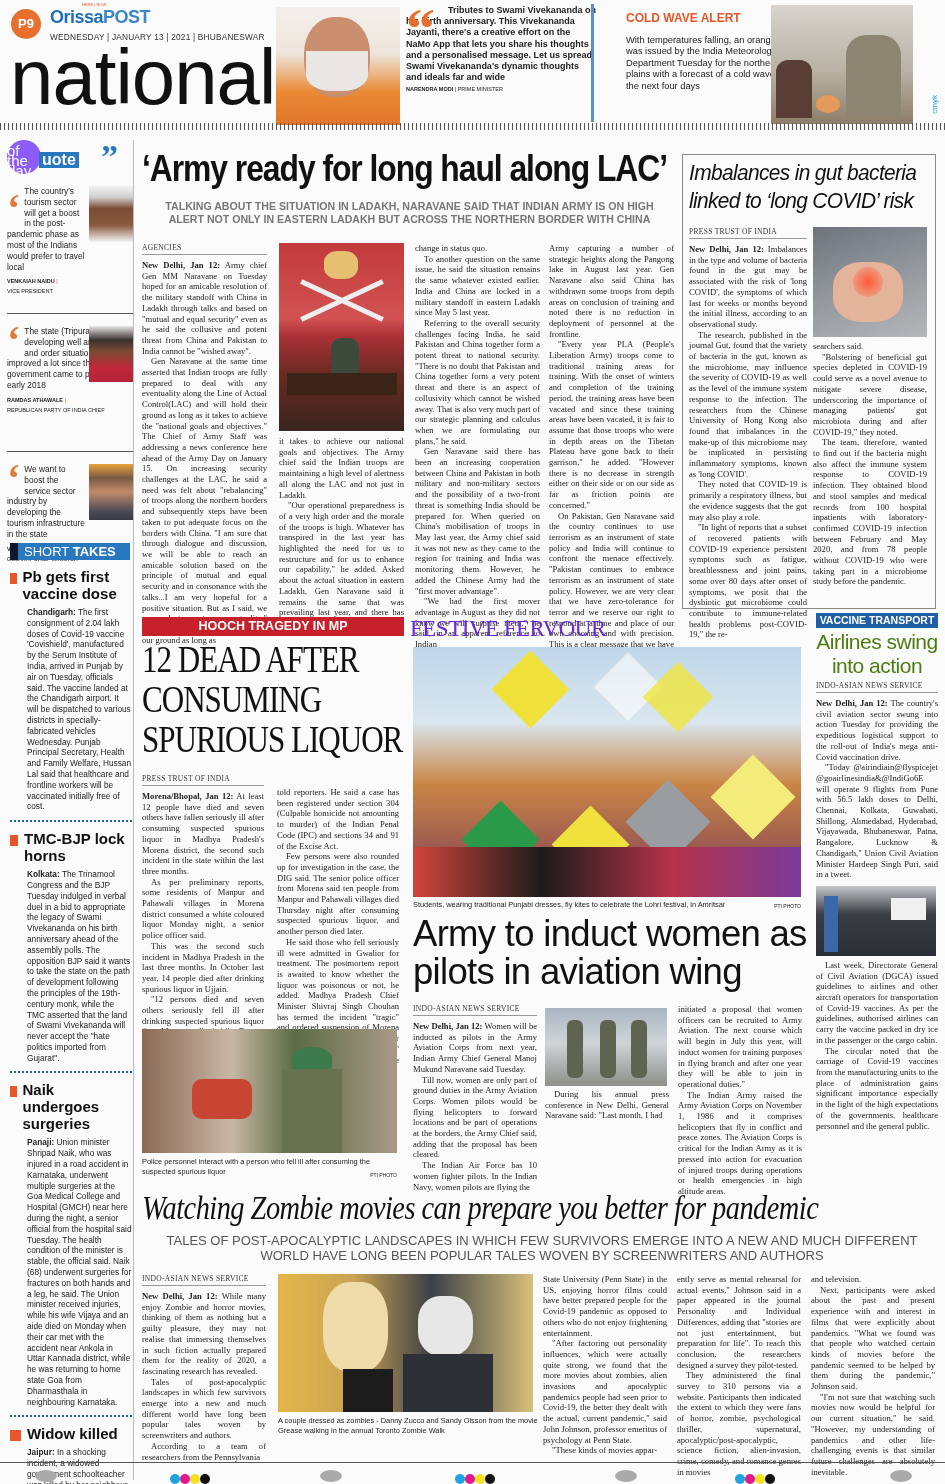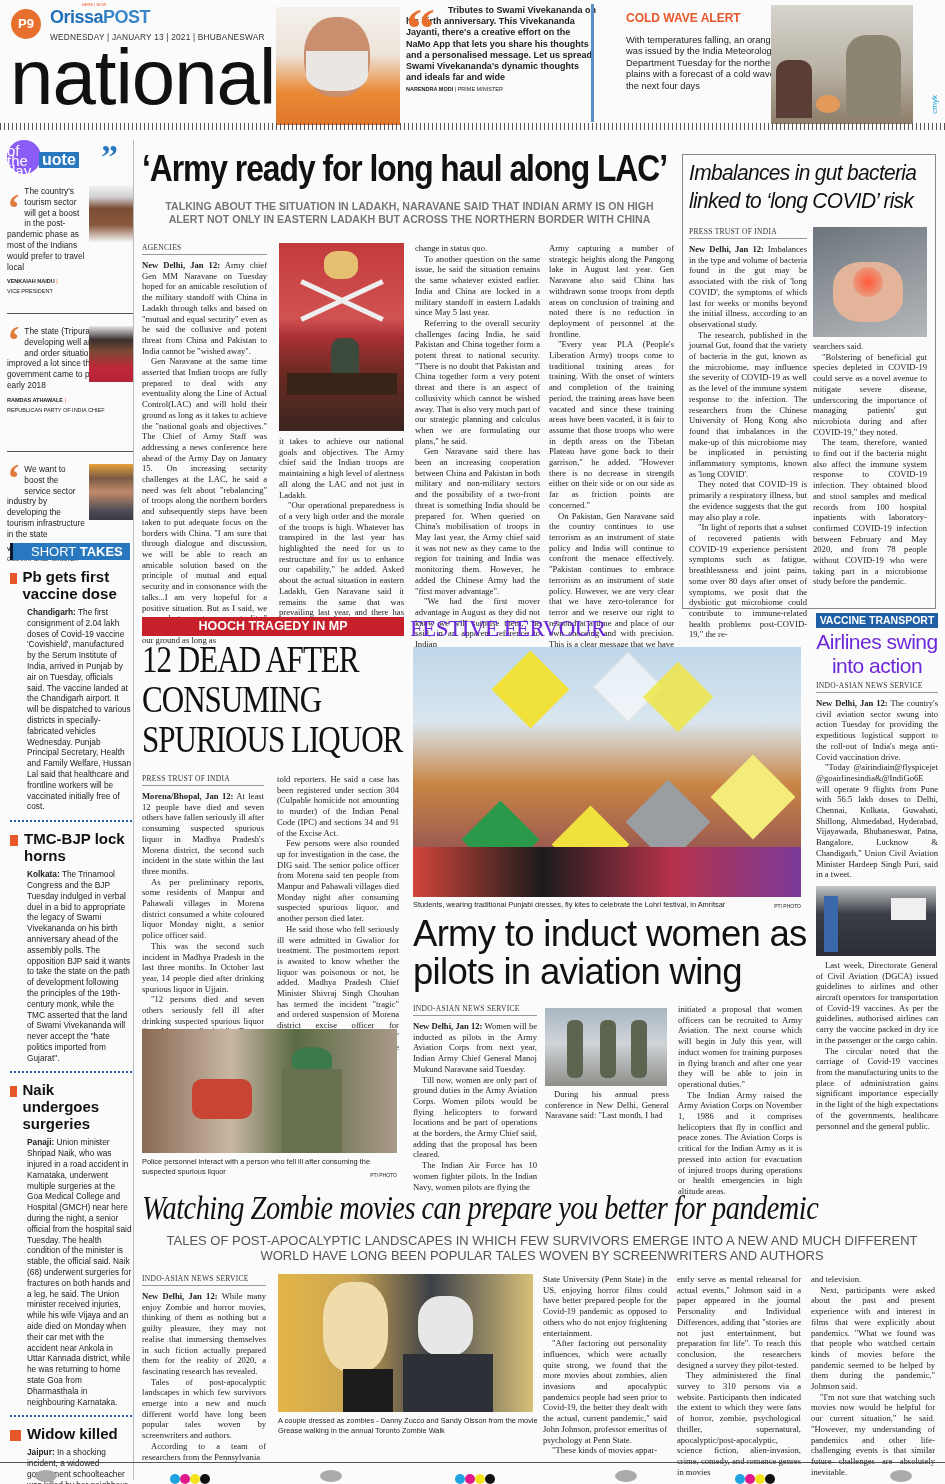--- a/index.html
+++ b/index.html
@@ -87,21 +87,21 @@
     <div class="sans" style="font-size:5.5px;margin-top:4px">REPUBLICAN PARTY OF INDIA CHIEF</div>
   </div>
   <div style="position:relative;height:120px;margin-top:12px">
     <div class="abs photo" style="left:82px;top:0;width:44px;height:56px;background:linear-gradient(180deg,#e9a23a 0%,#7a5a45 25%,#c28a6a 50%,#4a4a55 85%,#3a3a45 100%)"></div>
     <div class="qmark">‘</div>
     <div class="sidetext" style="width:78px">We want to boost the service sector industry by developing the tourism infrastructure in the state</div>
     <div class="sans" style="font-size:5.5px;margin-top:6px;clear:both"><b>VIJAY RUPANI</b> <span style="color:#e8572a">|</span></div>
     <div class="sans" style="font-size:5.5px;margin-top:4px">GUJARAT CHIEF MINISTER</div>
   </div>
 
-  <div class="abs sans" style="left:3px;top:403px;width:120px;height:17px;background:#2878c0;color:#fff;font-size:13px;line-height:17px;padding-left:18px;border-left:3px solid #0f172a">
+  <div class="abs sans" style="left:3px;top:403px;width:120px;height:17px;background:#2878c0;color:#fff;font-size:13px;line-height:17px;padding-left:6px;border-left:8px solid #0f172a">
     <span>SHORT </span><b>TAKES</b>
   </div>
   <div class="abs" style="left:3px;top:428px;width:122px">
     <div>
       <div class="st-head">
           <span class="sq"></span>
           <span>Pb gets first vaccine dose</span>
         </div>
       <div class="sidetext" style="padding-left:17px;margin-top:5px"><b>Chandigarh:</b><span> The first consignment of 2.04 lakh doses of Covid-19 vaccine 'Covishield', manufactured by the Serum Institute of India, arrived in Punjab by air on Tuesday, officials said. The vaccine landed at the Chandigarh airport. It will be dispatched to various districts in specially-fabricated vehicles Wednesday.  Punjab Principal Secretary, Health and Family Welfare, Hussan Lal said that healthcare and frontline workers will be vaccinated initially free of cost.</span></div>
     </div>
@@ -202,24 +202,24 @@
   <div class="serif" style="font-size:37px;line-height:40px;margin-top:4px;color:#111;letter-spacing:-1.2px;transform:scaleX(.84);transform-origin:left;width:310px">12 DEAD AFTER CONSUMING SPURIOUS LIQUOR</div>
   <div class="abs" style="left:0;top:157px;width:122px">
     <div class="agency">PRESS TRUST OF INDIA</div>
     <div class="body-text">
       <p class="first"><span class="dateline">Morena/Bhopal, Jan 12:</span><span> At least 12 people have died and seven others have fallen seriously ill after consuming suspected spurious liquor in Madhya Pradesh's Morena district, the second such incident in the state within the last three months.</span></p>
       <p>As per preliminary reports, some residents of Manpur and Pahawali villages in Morena district consumed a white coloured liquor Monday night, a senior police officer said.</p>
       <p>This was the second such incident in Madhya Pradesh in the last three months. In October last year, 14 people died after drinking spurious liquor in Ujjain.</p>
       <p>"12 persons died and seven others seriously fell ill after drinking suspected spurious liquor (in Morena district)," Deputy Inspector General (DIG) Rajesh Hingankar</p>
     </div>
   </div>
-  <div class="abs" style="left:135px;top:157px;width:122px">
+  <div class="abs" style="left:135px;top:170px;width:122px">
     <div class="body-text">
       <p class="first">told reporters. He said a case has been registered under section 304 (Culpable homicide not amounting to murder) of the Indian Penal Code (IPC) and sections 34 and 91 of the Excise Act.</p>
-      <p>Few persons were also rounded up for investigation in the case, the DIG said. The senior police officer from Morena said ten people from Manpur and Pahawali villages died Monday night after consuming suspected spurious liquor, and another person died later.</p>
+      <p>Few persons were also rounded up for investigation in the case, the DIG said. The senior police officer from Morena said ten people from Manpur and Pahawali villages died Thursday night after consuming suspected spurious liquor, and another person died later.</p>
       <p>He said those who fell seriously ill were admitted in Gwalior for treatment. The postmortem report is awaited to know whether the liquor was poisonous or not, he added. Madhya Pradesh Chief Minister Shivraj Singh Chouhan has termed the incident "tragic" and ordered suspension of Morena district excise officer for negligence. He said "drastic" action will be taken against the guilty.</p>
     </div>
   </div>
   <div class="abs photo" style="left:0;top:412px;width:255px;height:124px;background:linear-gradient(90deg,#8a6a55 0%,#c8b7a4 35%,#5c6b45 60%,#a99a88 100%)">
     <div style="position:absolute;left:50px;top:50px;width:60px;height:40px;background:#c74532;border-radius:10px"></div>
     <div style="position:absolute;left:150px;top:18px;width:40px;height:22px;background:#3b7a4a;border-radius:50% 50% 10% 10%"></div>
     <div style="position:absolute;left:140px;top:40px;width:60px;height:84px;background:#687250"></div>
   </div>
   <div class="abs caption" style="left:0;top:540px;width:255px">
     <span>Police personnel interact with a person who fell ill after consuming the suspected spurious liquor</span>
@@ -265,21 +265,21 @@
   <div class="abs" style="left:268px;top:389px;width:124px">
     <div class="body-text">
       <p class="first">initiated a proposal that women officers can be recruited to Army Aviation. The next course which will begin in July this year, will induct women for training purposes in flying branch and after one year they will be able to join in operational duties."</p>
       <p>The Indian Army raised the Army Aviation Corps on November 1, 1986 and it comprises helicopters that fly in conflict and peace zones. The Aviation Corps is critical for the Indian Army as it is pressed into action for evacuation of injured troops during operations or health emergencies in high altitude areas.</p>
     </div>
   </div>
 </div>
 
 <div class="abs" style="left:816px;top:613px;width:122px;height:570px">
   <div class="sans" style="background:#1f5fa6;color:#fff;font-weight:bold;font-size:10.5px;height:15px;line-height:15px;text-align:center">VACCINE TRANSPORT</div>
-  <div class="sans" style="font-size:21px;line-height:24px;color:#6d28d9;text-align:center;margin-top:2px;letter-spacing:-.5px">Airlines swing into action</div>
+  <div class="sans" style="font-size:21px;line-height:24px;color:#4d7c0f;text-align:center;margin-top:2px;letter-spacing:-.5px">Airlines swing into action</div>
   <div class="agency" style="margin-top:3px">INDO-ASIAN NEWS SERVICE</div>
   <div class="body-text">
     <p class="first"><span class="dateline">New Delhi, Jan 12:</span><span> The country's civil aviation sector swung into action Tuesday for providing the expeditious logistical support to the roll-out of India's mega anti-Covid vaccination drive.</span></p>
     <p>"Today @airindiain@flyspicejet @goairlinesindia&amp;@IndiGo6E will operate 9 flights from Pune with 56.5 lakh doses to Delhi, Chennai, Kolkata, Guwahati, Shillong, Ahmedabad, Hyderabad, Vijayawada, Bhubaneswar, Patna, Bangalore, Lucknow &amp; Chandigarh," Union Civil Aviation Minister Hardeep Singh Puri, said in a tweet.</p>
   </div>
   <div class="photo" style="width:120px;height:70px;margin:6px 0 4px 0;background:linear-gradient(180deg,#c5c7c9 0%,#3a3d44 40%,#2b2e35 100%);position:relative">
     <div style="position:absolute;left:75px;top:12px;width:35px;height:22px;background:#f0f0f0"></div>
     <div style="position:absolute;left:8px;top:10px;width:14px;height:56px;background:#3a68a8"></div>
   </div>
   <div class="body-text">

